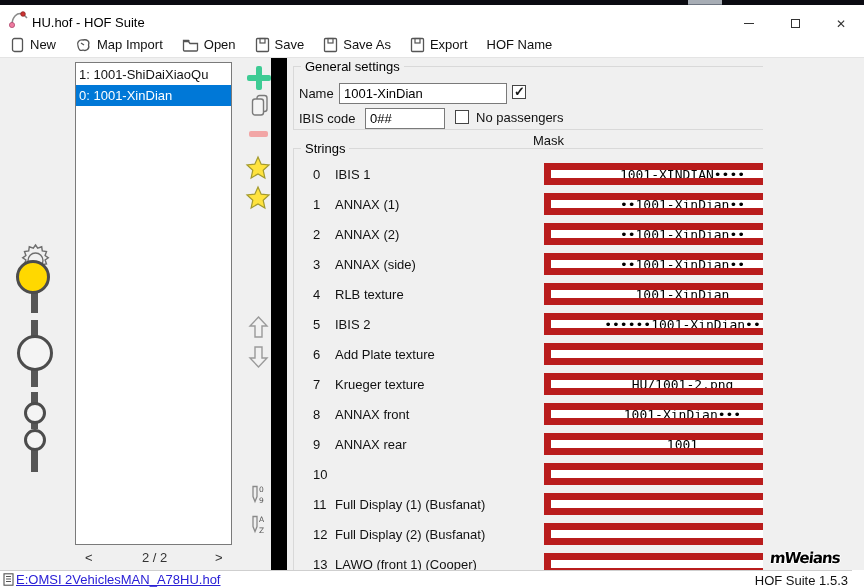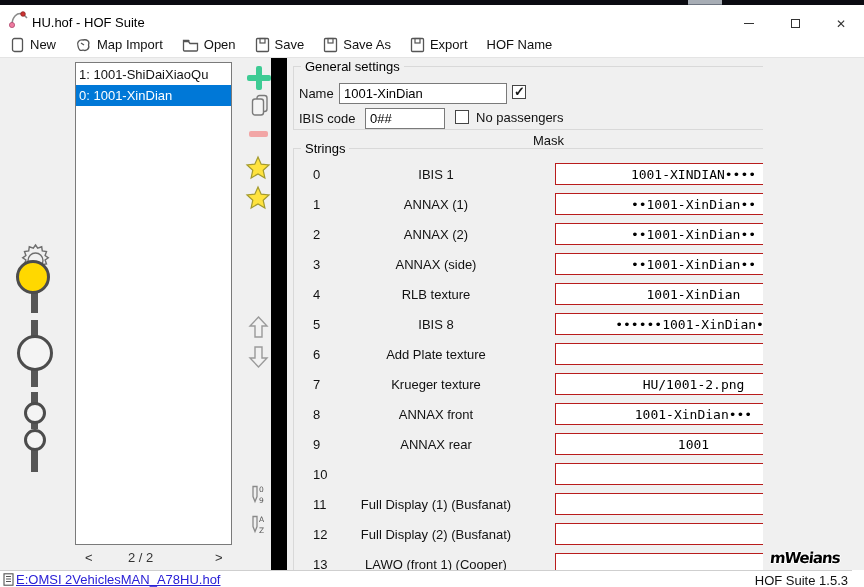--- a/index.html
+++ b/index.html
@@ -52,22 +52,22 @@
   .rpanel { left:287px; top:0; width:476px; height:512px; background:#f0f0f0; overflow:hidden; }
   .groupbox { border:1px solid #d9d9d9; background:transparent; }
   .gb-label { background:#f0f0f0; padding:0 4px; color:#000; }
 
   input.txt { border:1px solid #7a7a7a; background:#fff; font-family:"Liberation Sans", sans-serif; font-size:13px; padding:0 4px; color:#000; outline:none; }
   .cb { width:14px; height:14px; border:1px solid #454545; background:#fff; }
   .cb.checked::after { content:"\2713"; position:absolute; left:1px; top:-2px; font-size:13px; font-weight:bold; color:#1a1a1a; }
 
   .srow { position:relative; height:30px; }
   .srow .idx { position:absolute; left:26px; top:8px; }
-  .srow .lbl { position:absolute; left:40px; top:8px; width:218px; text-align:center; white-space:nowrap; }
-  .srow input { position:absolute; left:268px; top:4px; width:277px; height:22px; border:1px solid #b91c1c; background:#fff; font-family:"DejaVu Sans Mono", monospace; font-size:13px; text-align:center; color:#000; outline:none; }
+  .srow .lbl { position:absolute; left:48px; top:8px; width:218px; text-align:left; white-space:nowrap; }
+  .srow input { position:absolute; left:257px; top:4px; width:277px; height:22px; border:7px solid #b91c1c; background:#fff; font-family:"DejaVu Sans Mono", monospace; font-size:13px; text-align:center; color:#000; outline:none; }
 
   
   .sbar { left:565px; top:110px; width:11px; height:400px; background:#efefef; }
   .sbar .thumb { position:absolute; left:0; top:12px; width:11px; height:373px; background:#c8c8c8; }
   .sbar .arr { position:absolute; left:2px; width:0; height:0; border-left:4px solid transparent; border-right:4px solid transparent; }
   .arr-up { top:2px; border-bottom:6px solid #444; }
   .arr-dn { bottom:2px; border-top:6px solid #444; }
 
   
   .statusbar { left:0; top:570px; width:852px; height:17px; background:#fff; border-top:1px solid #cfcfcf; }
@@ -198,21 +198,21 @@
       <text x="10" y="19" font-size="7.5" fill="#555" font-family="DejaVu Sans, sans-serif">9</text>
     </svg>
     <svg class="abs" style="left:249px;top:456px;" width="19" height="21" viewBox="0 0 19 21">
       <path d="M4,2.5 h4 v10 l-2,5 -2-5 Z" fill="none" stroke="#8a8a8a" stroke-width="1.3"></path>
       <text x="10" y="8" font-size="7.5" fill="#555" font-family="DejaVu Sans, sans-serif">A</text>
       <text x="10" y="19" font-size="7.5" fill="#555" font-family="DejaVu Sans, sans-serif">Z</text>
     </svg>
   </div>
 
   <span class="abs pag" style="left:85px;">&lt;</span>
-  <span class="abs pag" style="left:128px;">2 / 2</span>
+  <span class="abs pag" style="left:142px;">2 / 2</span>
   <span class="abs pag" style="left:215px;">&gt;</span>
 
   <div class="abs divider"></div>
 
   <div class="abs rpanel">
 
     <div class="abs groupbox" style="left:6px;top:8px;width:556px;height:64px;"></div>
     <span class="abs gb-label" style="left:14px;top:1px;">General settings</span>
 
     <span class="abs" style="left:12px;top:28px;">Name</span>
@@ -249,21 +249,21 @@
           <span class="lbl">ANNAX (side)</span>
           <input value="••1001-XinDian••" style="">
         </div>
         <div class="srow">
           <span class="idx">4</span>
           <span class="lbl">RLB texture</span>
           <input value="1001-XinDian" style="">
         </div>
         <div class="srow">
           <span class="idx">5</span>
-          <span class="lbl">IBIS 8</span>
+          <span class="lbl">IBIS 2</span>
           <input value="••••••1001-XinDian••" style="">
         </div>
         <div class="srow">
           <span class="idx">6</span>
           <span class="lbl">Add Plate texture</span>
           <input style="">
         </div>
         <div class="srow">
           <span class="idx">7</span>
           <span class="lbl">Krueger texture</span>

